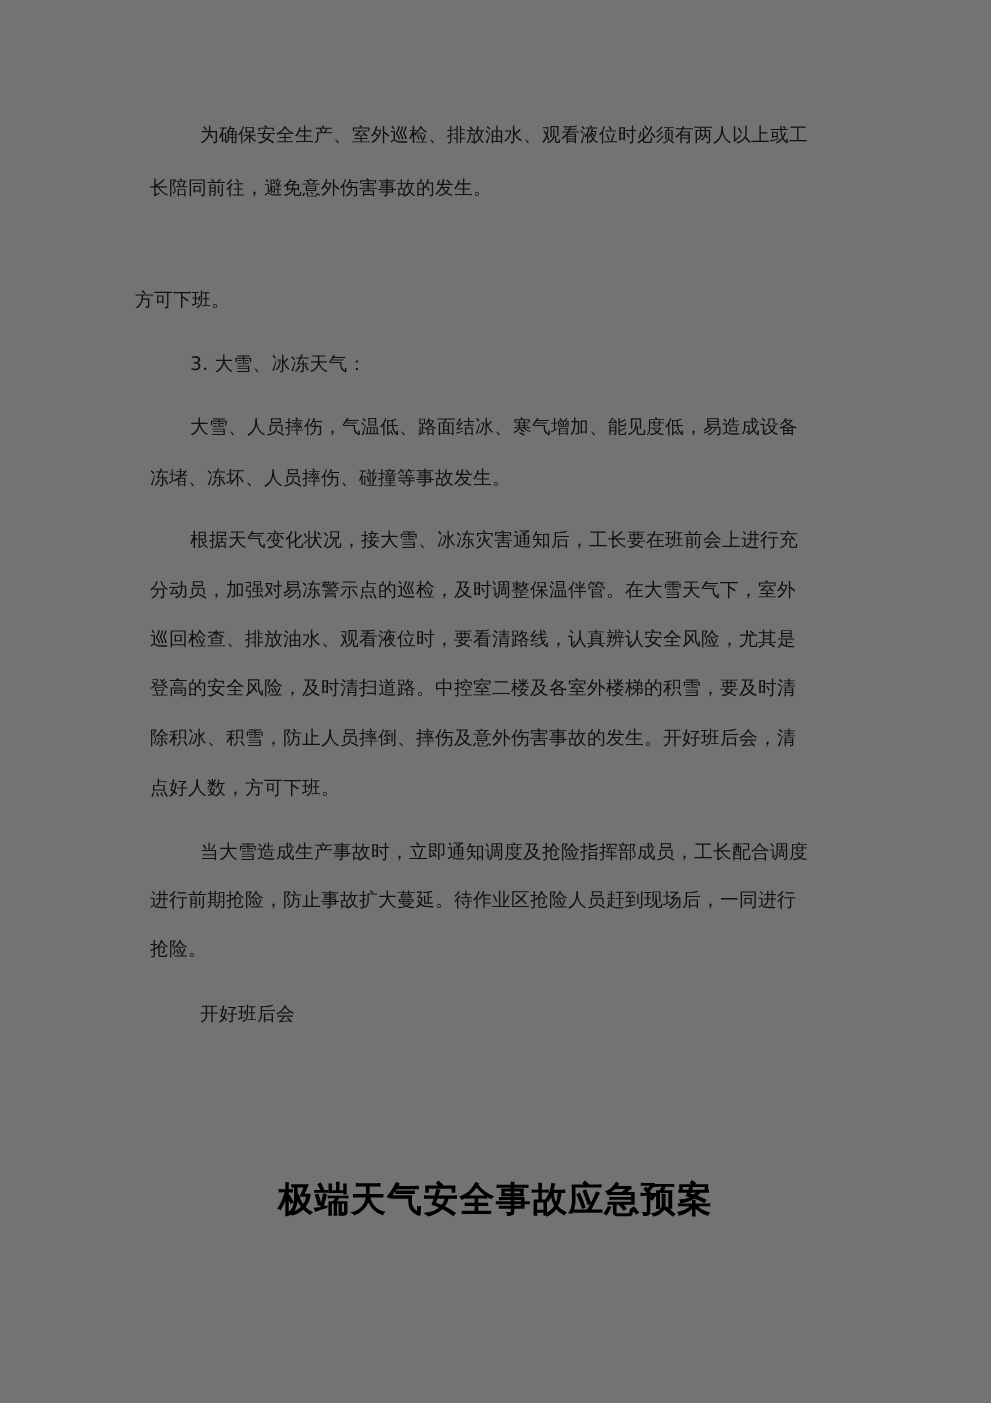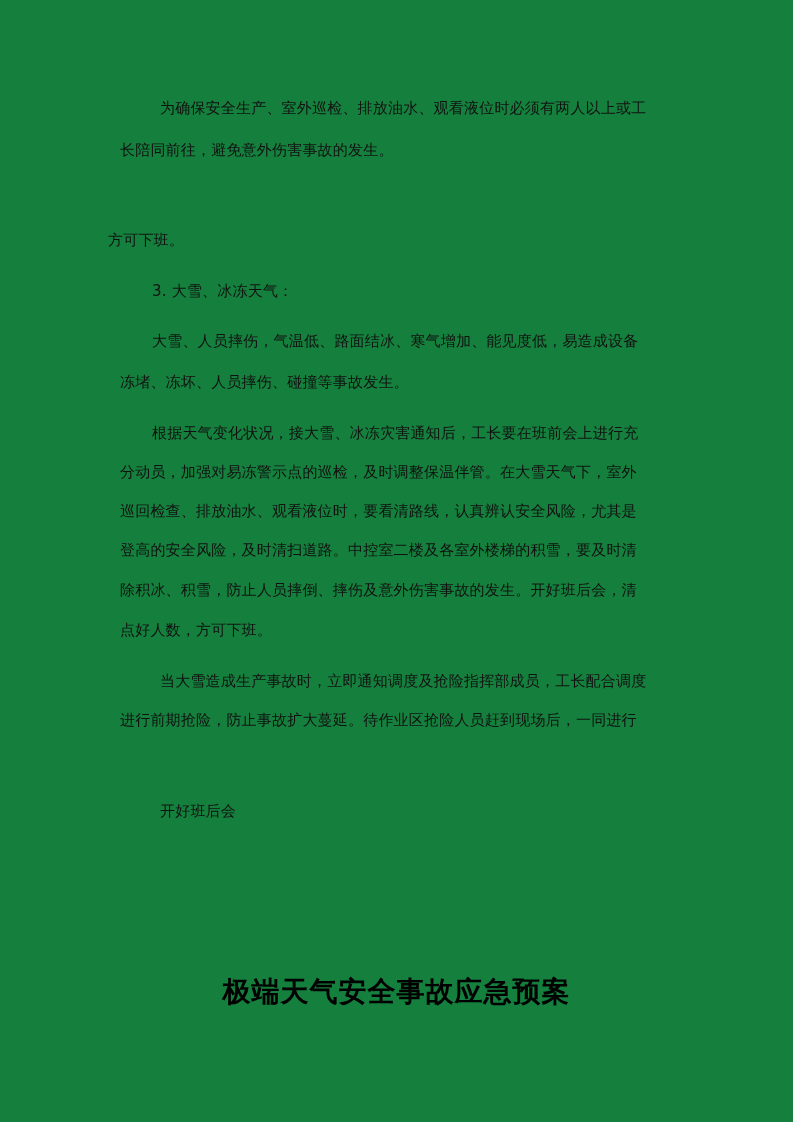--- a/index.html
+++ b/index.html
@@ -14,21 +14,21 @@
       overflow: hidden;
       font-family: "DejaVu Sans", "Liberation Sans", sans-serif;
       color: #111111;
     }
     .page {
       position: absolute;
       left: 0;
       top: 0;
       width: 793px;
       height: 1122px;
-      background: #15803d;
+      background: #737373;
     }
     .line {
       position: absolute;
       left: 120px;
       width: 560px;
       font-size: 15px;
       line-height: 20px;
       white-space: nowrap;
       letter-spacing: 0.2px;
     }
@@ -36,21 +36,20 @@
       position: absolute;
       left: 0;
       width: 793px;
       top: 942px;
       text-align: center;
       font-size: 28px;
       line-height: 36px;
       font-weight: bold;
       letter-spacing: 1px;
       color: #000000;
-      margin-top: 32px;
     }
   </style>
 </head>
 <body>
 
 <div class="page">
   <div class="line" style="left:160px; top:98px;">为确保安全生产、室外巡检、排放油水、观看液位时必须有两人以上或工</div>
   <div class="line" style="left:120px; top:140px;">长陪同前往，避免意外伤害事故的发生。</div>
 
   <div class="line" style="left:108px; top:230px;">方可下班。</div>
@@ -62,17 +61,18 @@
 
   <div class="line" style="left:152px; top:423px;font-family:Liberation Serif, serif;">根据天气变化状况，接大雪、冰冻灾害通知后，工长要在班前会上进行充</div>
   <div class="line" style="left:120px; top:462px;">分动员，加强对易冻警示点的巡检，及时调整保温伴管。在大雪天气下，室外</div>
   <div class="line" style="left:120px; top:501px;">巡回检查、排放油水、观看液位时，要看清路线，认真辨认安全风险，尤其是</div>
   <div class="line" style="left:120px; top:540px;">登高的安全风险，及时清扫道路。中控室二楼及各室外楼梯的积雪，要及时清</div>
   <div class="line" style="left:120px; top:580px;">除积冰、积雪，防止人员摔倒、摔伤及意外伤害事故的发生。开好班后会，清</div>
   <div class="line" style="left:120px; top:620px;">点好人数，方可下班。</div>
 
   <div class="line" style="left:160px; top:671px;">当大雪造成生产事故时，立即通知调度及抢险指挥部成员，工长配合调度</div>
   <div class="line" style="left:120px; top:710px;">进行前期抢险，防止事故扩大蔓延。待作业区抢险人员赶到现场后，一同进行</div>
+  <div class="line" style="left:120px; top:749px;">抢险。</div>
 
   <div class="line" style="left:160px; top:801px;">开好班后会</div>
 
   <div class="title">极端天气安全事故应急预案</div>
 </div>
 
 </body></html>

